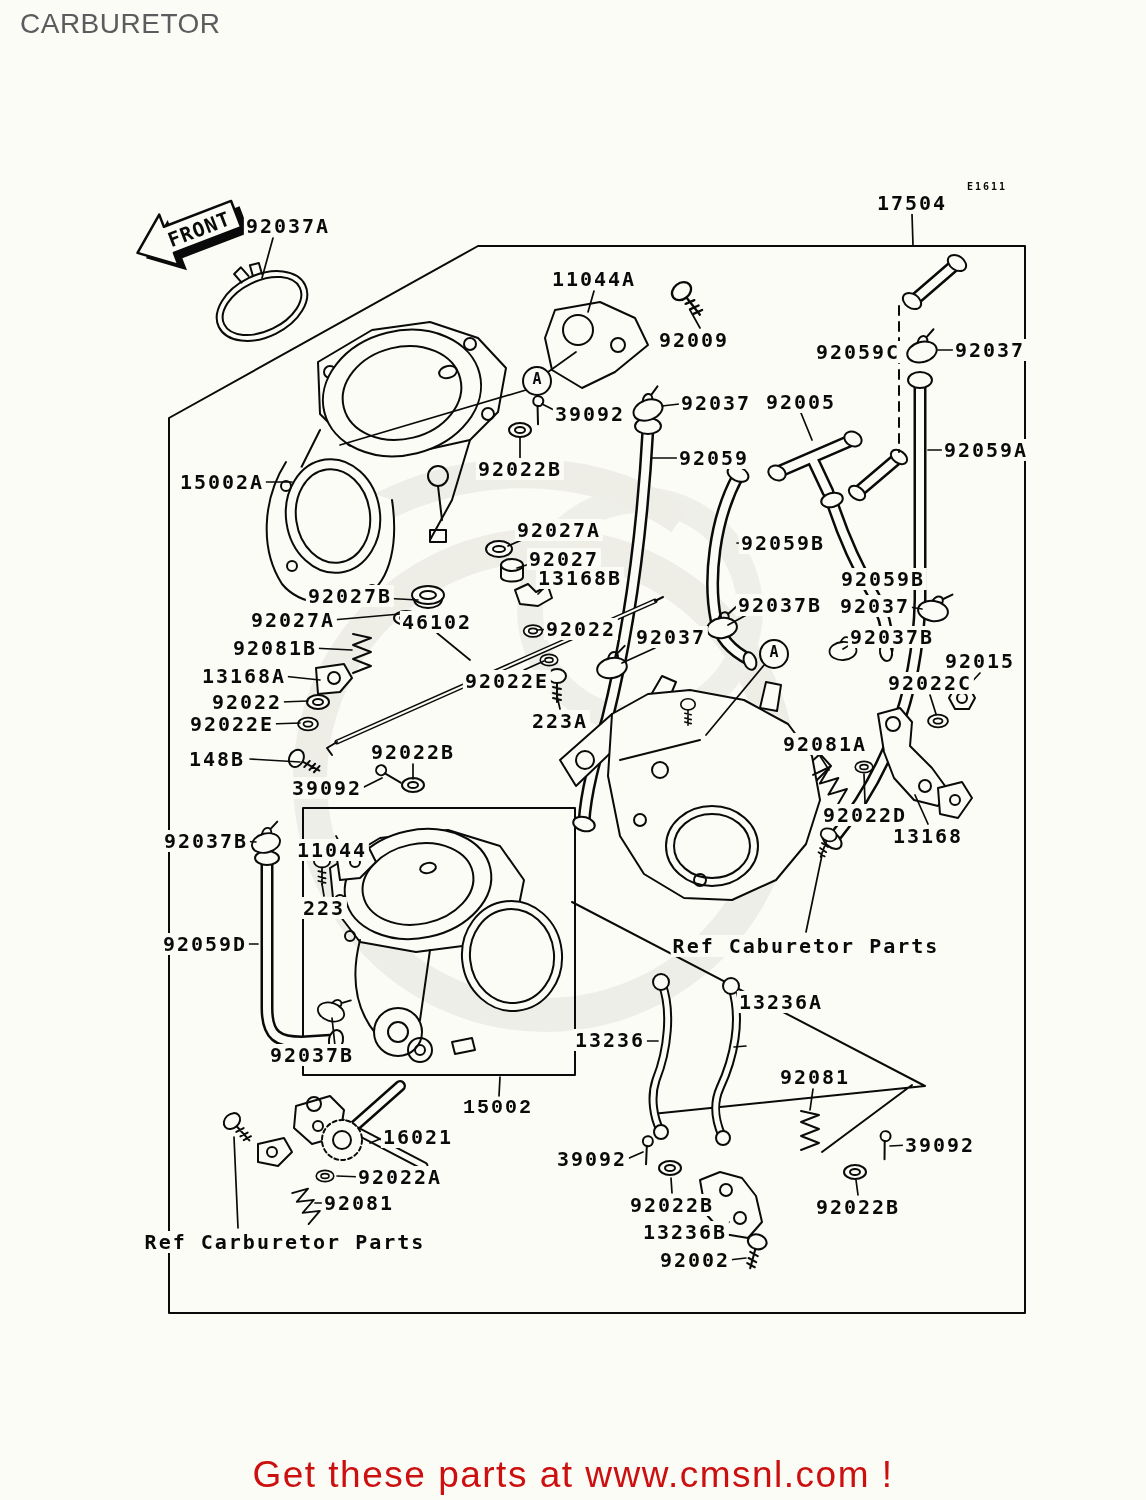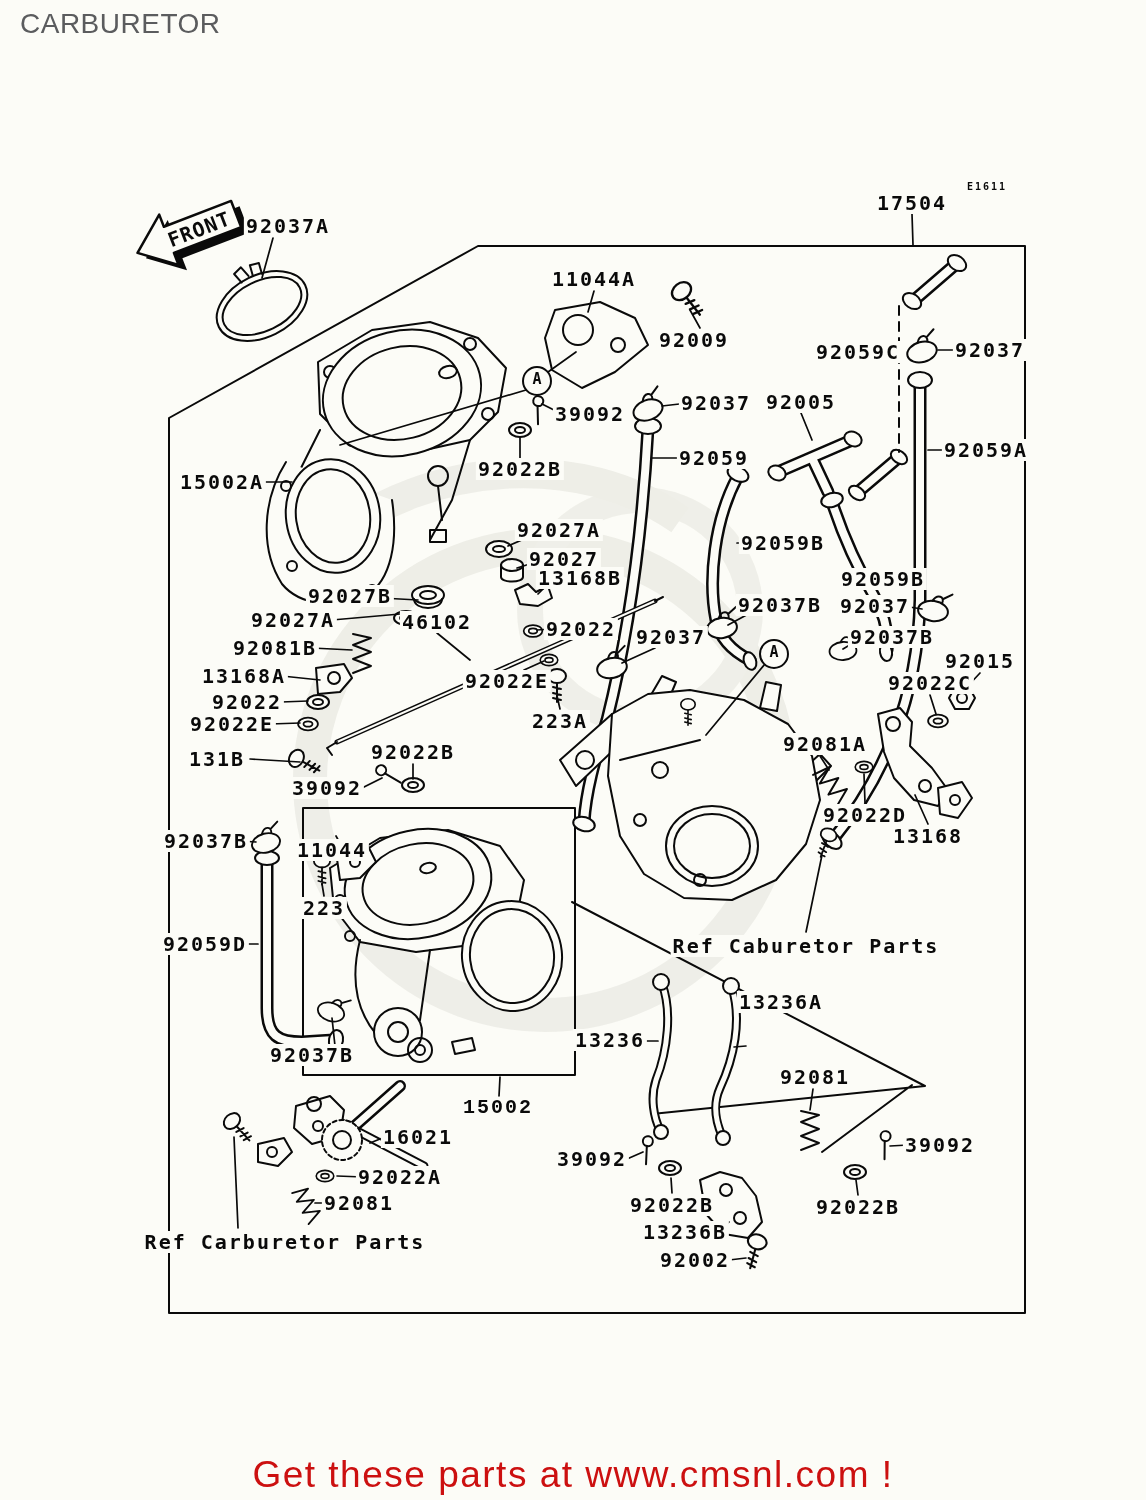--- a/index.html
+++ b/index.html
@@ -332,21 +332,21 @@
       <div class="part-label" style="left: 780px; top: 605px;">92037B</div>
       <div class="part-label" style="left: 875px; top: 606px;">92037</div>
       <div class="part-label" style="left: 892px; top: 637px;">92037B</div>
       <div class="part-label" style="left: 244px; top: 676px;">13168A</div>
       <div class="part-label" style="left: 247px; top: 702px;">92022</div>
       <div class="part-label" style="left: 232px; top: 724px;">92022E</div>
       <div class="part-label" style="left: 507px; top: 681px;">92022E</div>
       <div class="part-label" style="left: 560px; top: 721px;">223A</div>
       <div class="part-label" style="left: 980px; top: 661px;">92015</div>
       <div class="part-label" style="left: 930px; top: 683px;">92022C</div>
-      <div class="part-label" style="left: 217px; top: 759px;">131B</div>
+      <div class="part-label" style="left: 217px; top: 759px;">148B</div>
       <div class="part-label" style="left: 413px; top: 752px;">92022B</div>
       <div class="part-label" style="left: 327px; top: 788px;">39092</div>
       <div class="part-label" style="left: 825px; top: 744px;">92081A</div>
       <div class="part-label" style="left: 865px; top: 815px;">92022D</div>
       <div class="part-label" style="left: 928px; top: 836px;">13168</div>
       <div class="part-label" style="left: 206px; top: 841px;">92037B</div>
       <div class="part-label" style="left: 332px; top: 824px; margin-top: 26px;">11044</div>
       <div class="part-label" style="left: 324px; top: 908px;">223</div>
       <div class="part-label" style="left: 205px; top: 944px;">92059D</div>
       <div class="part-label" style="left: 806px; top: 946px;">Ref Caburetor Parts</div>

